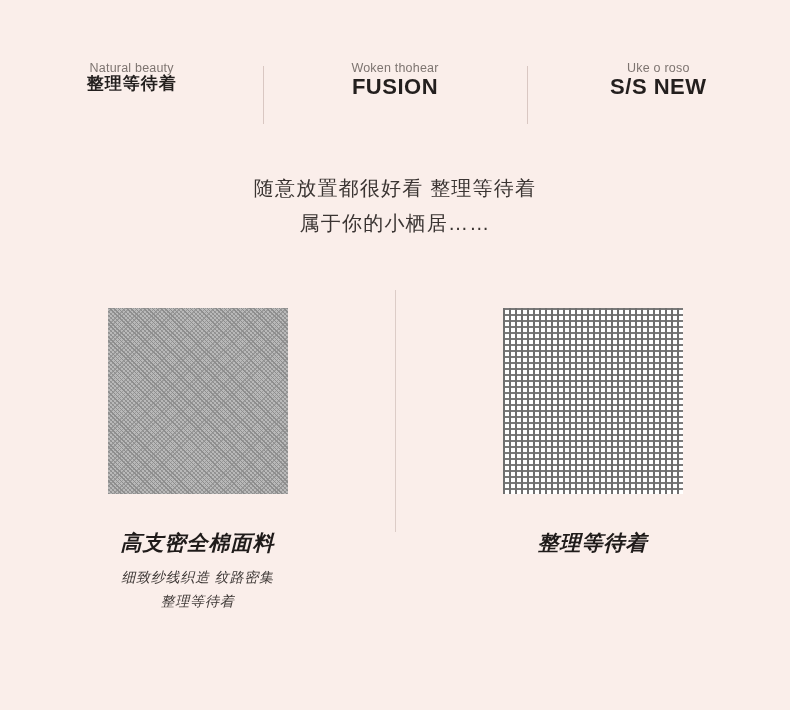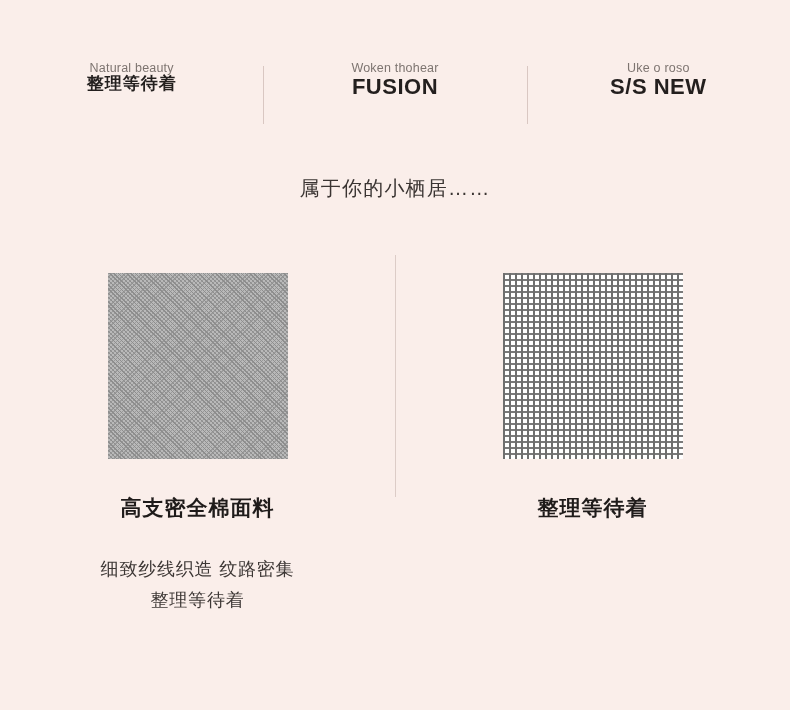--- a/index.html
+++ b/index.html
@@ -66,20 +66,21 @@
   }
   .tagline-line {
     display: block;
   }
 
   
   .compare {
     display: flex;
     margin-top: 58px;
     position: relative;
+    font-style: italic;
   }
   .compare-col {
     flex: 1 1 0;
     text-align: center;
     position: relative;
   }
   .compare-col + .compare-col::before {
     content: "";
     position: absolute;
     left: 0;
@@ -114,22 +115,22 @@
       repeating-linear-gradient(to bottom, #7a7a7a 0px, #7a7a7a 2px, rgba(255,255,255,0) 2px, rgba(255,255,255,0) 6px);
   }
   .compare-title {
     margin-top: 25px;
     font-size: 21px;
     font-weight: bold;
     color: #1f1b1a;
     letter-spacing: 1px;
   }
   .compare-desc {
-    margin-top: 32px;
-    font-size: 18px;
+    margin-top: 8px;
+    font-size: 14px;
     color: #3d3735;
     line-height: 1.75;
     letter-spacing: 0.8px;
   }
   .compare-desc span {
     display: block;
   }
 </style>
 </head>
 <body>
@@ -143,20 +144,21 @@
     <div class="header-eyebrow">Woken thohear</div>
     <div class="header-title">FUSION</div>
   </div>
   <div class="header-col">
     <div class="header-eyebrow">Uke o roso</div>
     <div class="header-title">S/S NEW</div>
   </div>
 </div>
 
 <div class="tagline">
+  <span class="tagline-line">随意放置都很好看 整理等待着</span>
   <span class="tagline-line">属于你的小栖居……</span>
 </div>
 
 <div class="compare">
   <div class="compare-col">
     <div class="swatch-wrap">
       <div class="swatch swatch-dense"></div>
     </div>
     <div class="compare-title">高支密全棉面料</div>
     <div class="compare-desc">

